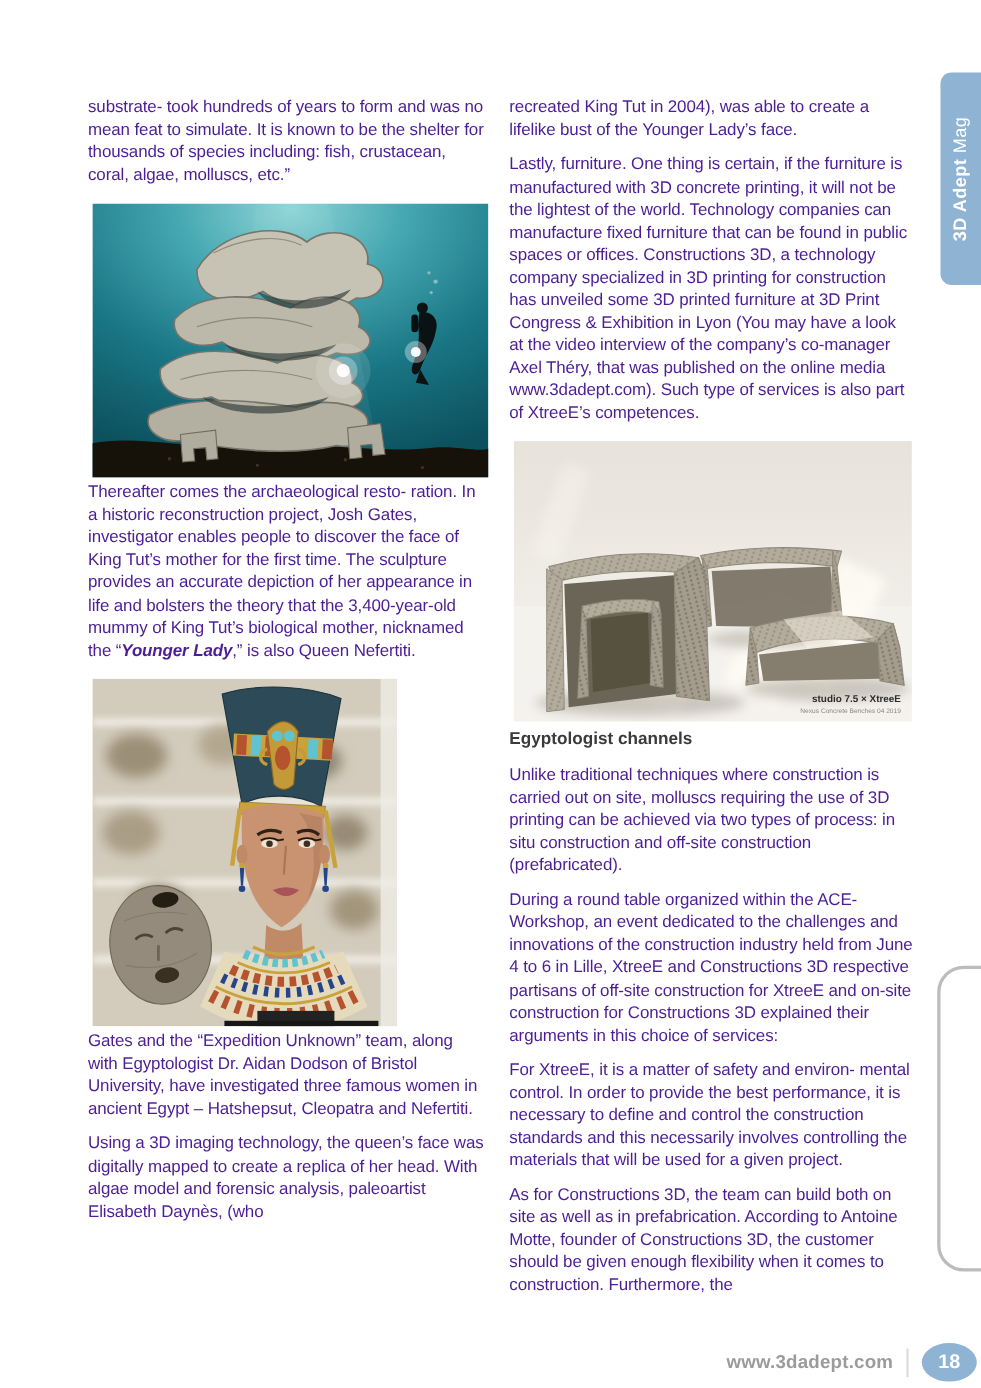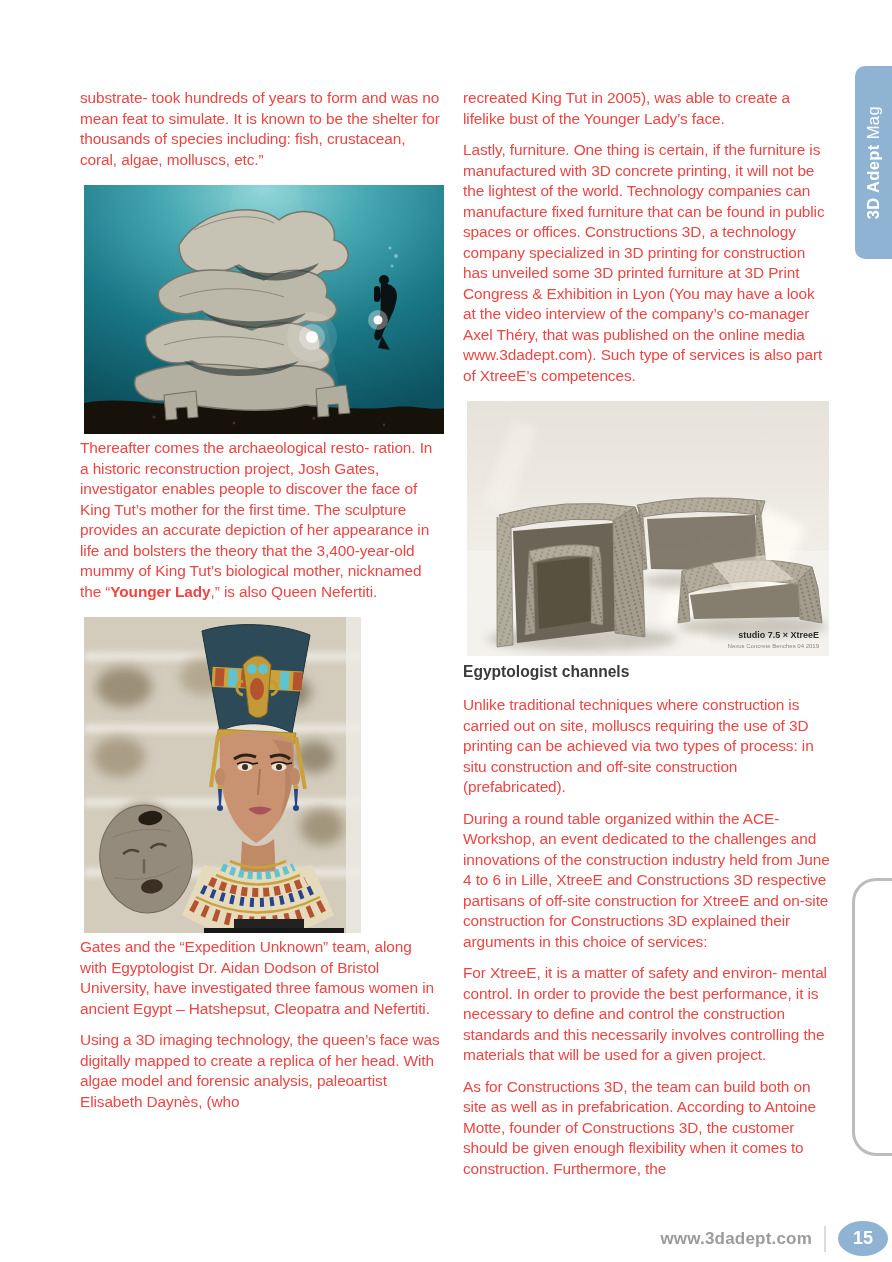--- a/index.html
+++ b/index.html
@@ -1,22 +1,22 @@
 <!DOCTYPE html>
 <html><head>
 <meta charset="utf-8">
 <style>
   html,body{margin:0;padding:0;background:#ffffff;}
   .page{position:relative;width:892px;height:1262px;background:#fff;overflow:hidden;
         font-family:"Liberation Sans",sans-serif;}
   .col{position:absolute;top:88px;}
   .col-left{left:80px;width:362px;}
   .col-right{left:463px;width:368px;}
-  p.body{font-size:15.4px;line-height:20.5px;color:#ef4444;margin:0 0 11px;letter-spacing:-0.1px;}
-  .hl{font-weight:700;}
+  p.body{font-size:15.4px;line-height:20.5px;color:#4c1d95;margin:0 0 11px;letter-spacing:-0.1px;}
+  .hl{font-weight:700;font-style:italic;}
   h3.subhead{font-size:15.6px;line-height:20px;font-weight:700;color:#3a3a3a;margin:2px 0 13px;}
   figure.fig{margin:0;padding:4px;line-height:0;}
   .fig-reef{margin:9px 0 12px;}
   .fig-nefertiti{margin:9px 0 13px;width:277px;}
   .fig-furniture{margin:10px 0 14px;}
   svg{display:block;}
   
   .tab-blue{position:absolute;right:0;top:66px;width:37px;height:193px;background:#8fb3d3;
             border-radius:10px 0 0 10px;display:flex;align-items:center;justify-content:center;cursor:pointer;}
   .tab-blue .vtext{writing-mode:vertical-rl;transform:rotate(180deg);color:#ffffff;
@@ -191,21 +191,21 @@
           <path d="M-30,-26 Q0,-34 28,-24" stroke="#7d7263" stroke-width="1" fill="none" opacity="0.7"></path>
         </g>
       </svg>
     </figure>
 
     <p class="body">Gates and the “Expedition Unknown” team, along with Egyptologist Dr. Aidan Dodson of Bristol University, have investigated three famous women in ancient Egypt – Hatshepsut, Cleopatra and Nefertiti.</p>
     <p class="body">Using a 3D imaging technology, the queen’s face was digitally mapped to create a replica of her head. With algae model and forensic analysis, paleoartist Elisabeth Daynès, (who</p>
   </div>
 
   <div class="col col-right">
-    <p class="body">recreated King Tut in 2005), was able to create a lifelike bust of the Younger Lady’s face.</p>
+    <p class="body">recreated King Tut in 2004), was able to create a lifelike bust of the Younger Lady’s face.</p>
     <p class="body">Lastly, furniture. One thing is certain, if the furniture is manufactured with 3D concrete printing, it will not be the lightest of the world. Technology companies can manufacture fixed furniture that can be found in public spaces or offices. Constructions 3D, a technology company specialized in 3D printing for construction has unveiled some 3D printed furniture at 3D Print Congress &amp; Exhibition in Lyon (You may have a look at the video interview of the company’s co-manager Axel Théry, that was published on the online media www.3dadept.com). Such type of services is also part of XtreeE’s competences.</p>
 
     <figure class="fig fig-furniture">
       <svg width="362" height="255" viewBox="0 0 362 255">
         <defs>
           <linearGradient id="fbg" x1="0" y1="0" x2="0" y2="1">
             <stop offset="0%" stop-color="#e7e2da"></stop>
               <stop offset="100%" stop-color="#f7f5f1"></stop>
           </linearGradient>
           <pattern id="wv" width="6" height="4" patternUnits="userSpaceOnUse" patternTransform="rotate(18)">
@@ -272,16 +272,16 @@
   </div>
 
   <div class="tab-blue">
     <div class="vtext"><span class="b">3D Adept</span><span class="l">Mag</span></div>
   </div>
   <div class="tab-gray"></div>
 
   <div class="footer">
     <span class="site">www.3dadept.com</span>
     <span class="fdivider"></span>
-    <span class="pagenum">15</span>
+    <span class="pagenum">18</span>
   </div>
 
 </div>
 
 </body></html>

